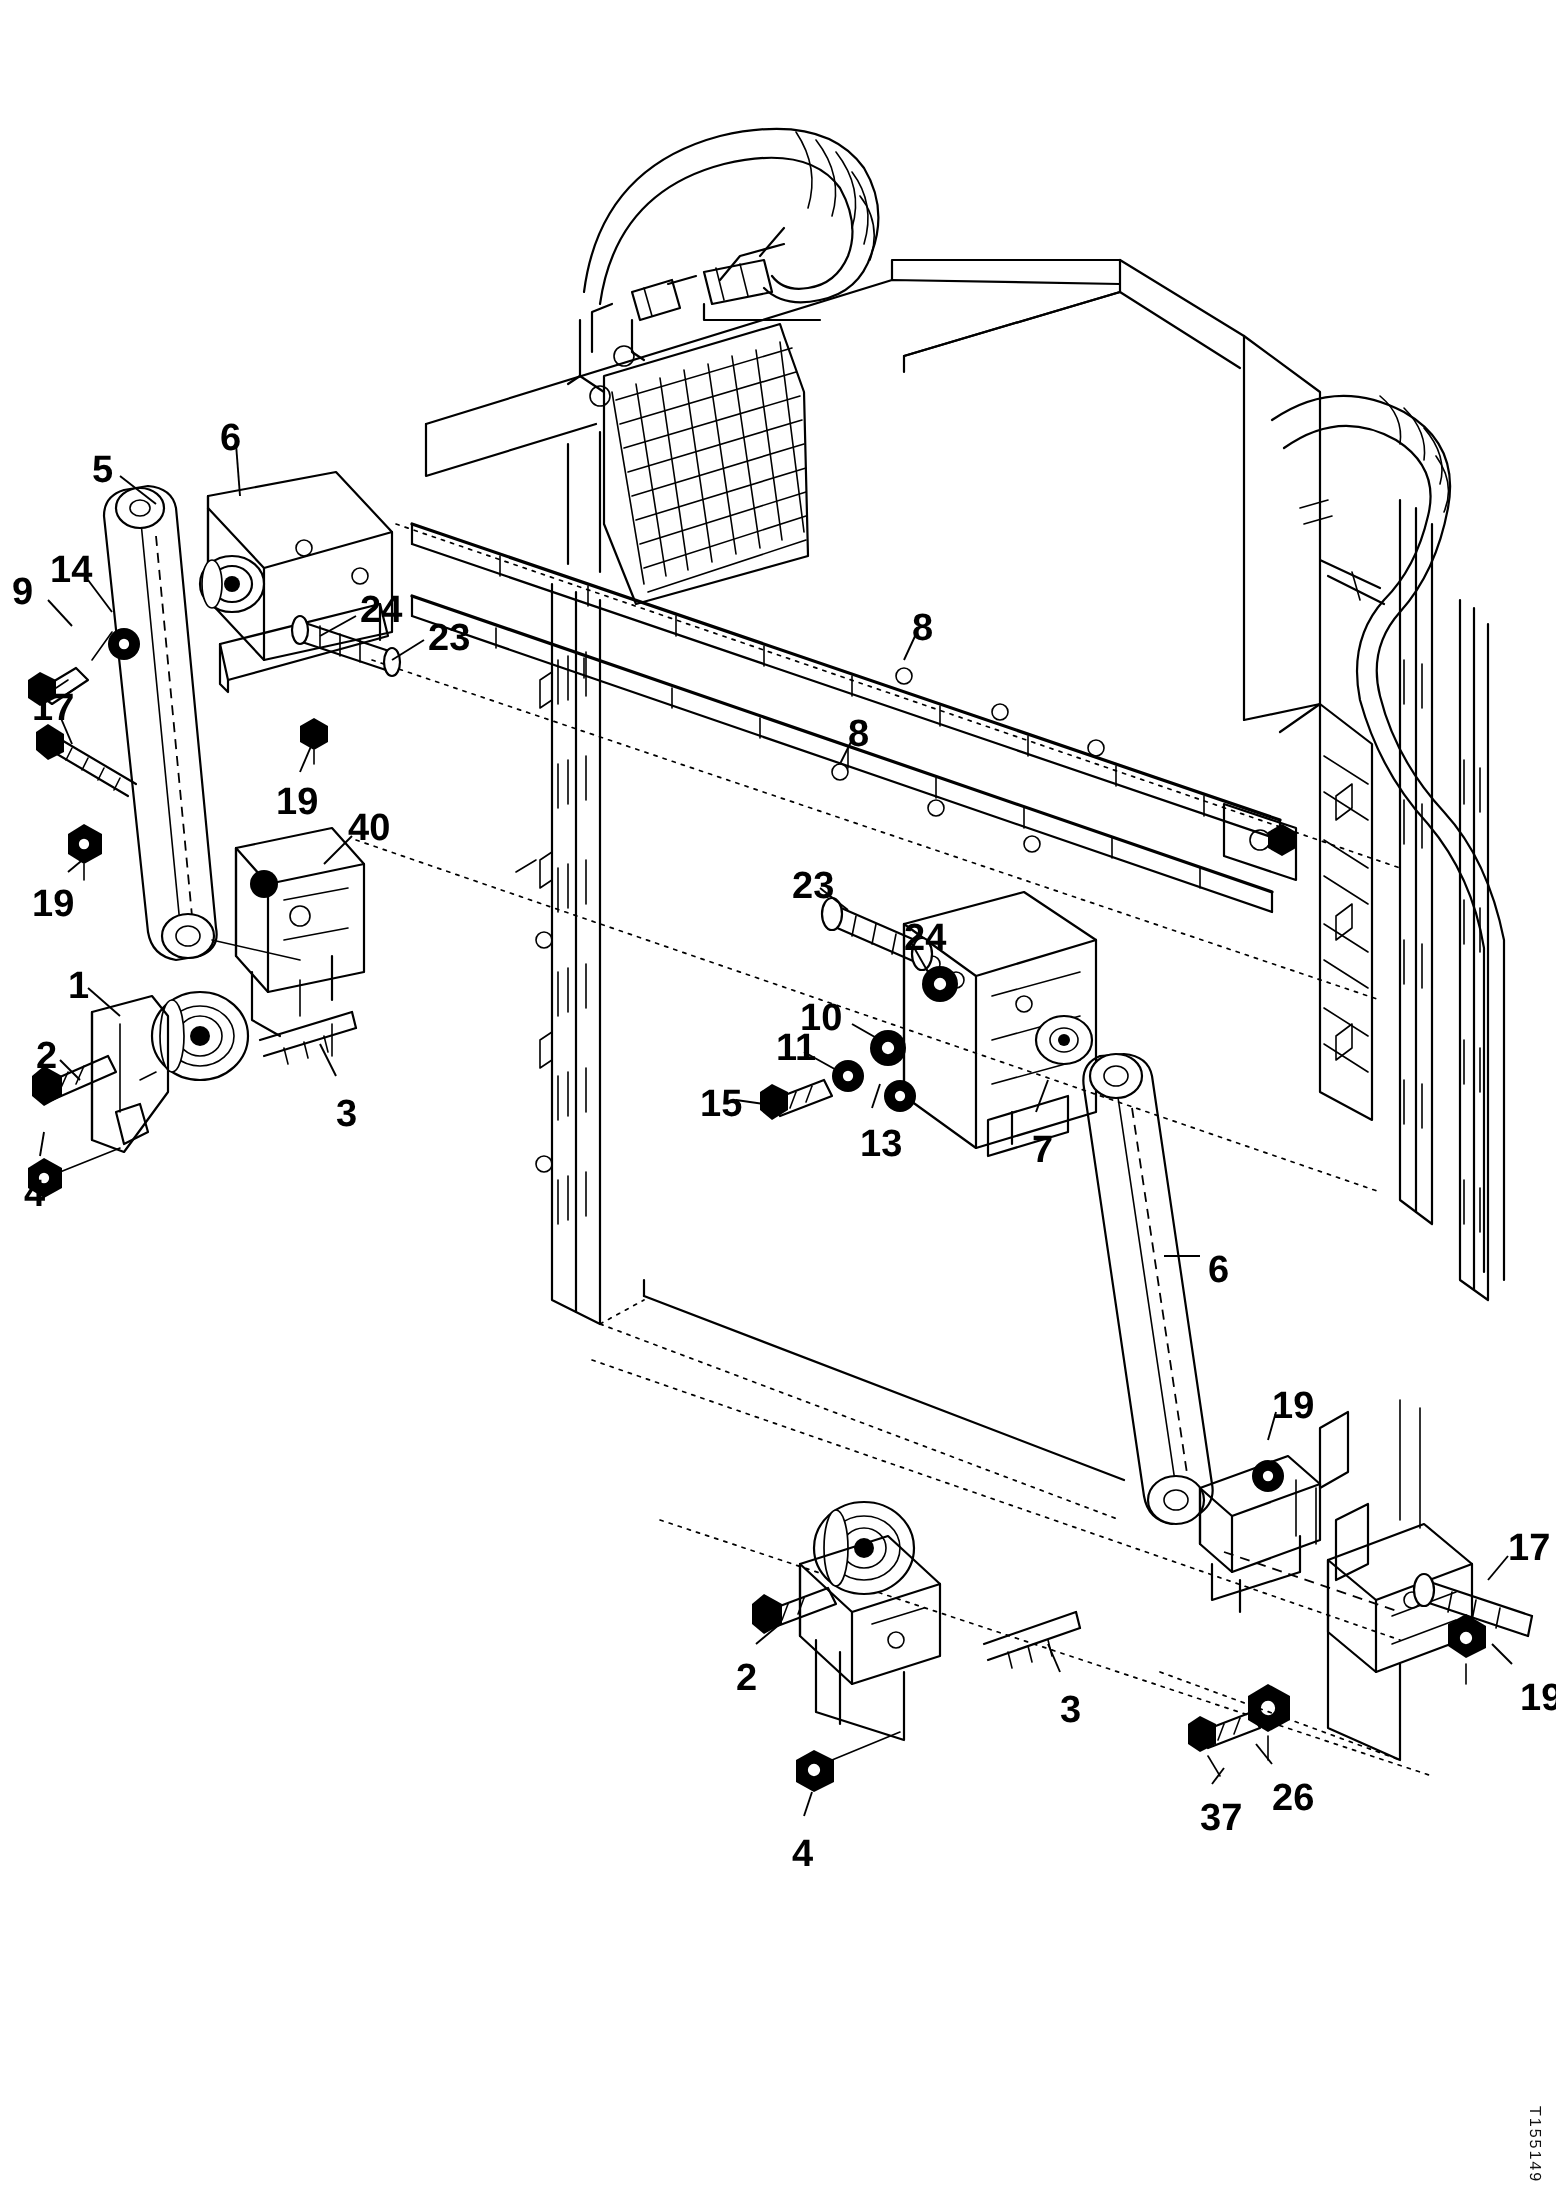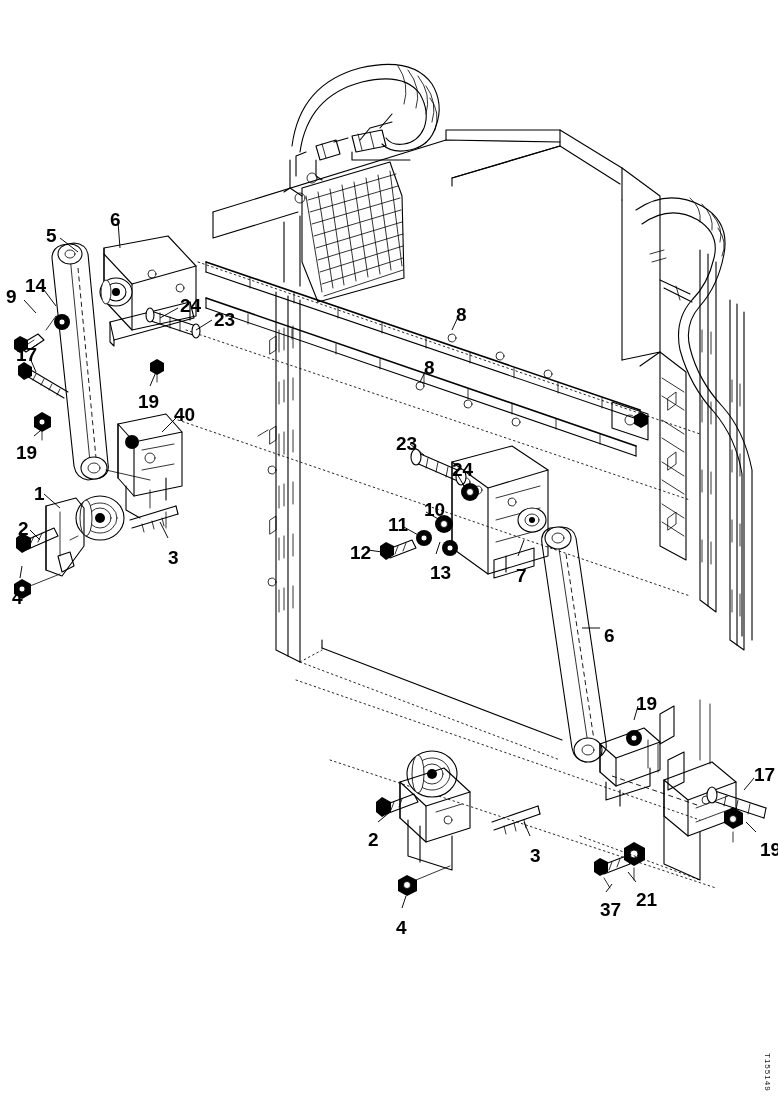--- a/index.html
+++ b/index.html
@@ -585,30 +585,30 @@
   <div class="callout" style="left:138px;top:392px">19</div>
   <div class="callout" style="left:174px;top:405px">40</div>
   <div class="callout" style="left:34px;top:484px">1</div>
   <div class="callout" style="left:18px;top:519px">2</div>
   <div class="callout" style="left:168px;top:548px">3</div>
   <div class="callout" style="left:12px;top:588px">4</div>
   <div class="callout" style="left:456px;top:305px">8</div>
   <div class="callout" style="left:424px;top:358px">8</div>
   <div class="callout" style="left:396px;top:434px">23</div>
   <div class="callout" style="left:452px;top:460px">24</div>
-  <div class="callout" style="left:424px;top:500px">10</div>
+  <div class="callout" style="left:400px;top:500px">10</div>
   <div class="callout" style="left:388px;top:515px">11</div>
-  <div class="callout" style="left:350px;top:543px">12</div>
+  <div class="callout" style="left:350px;top:543px">15</div>
   <div class="callout" style="left:430px;top:563px">13</div>
   <div class="callout" style="left:516px;top:566px">7</div>
   <div class="callout" style="left:604px;top:626px">6</div>
   <div class="callout" style="left:636px;top:694px">19</div>
   <div class="callout" style="left:754px;top:765px">17</div>
   <div class="callout" style="left:760px;top:840px">19</div>
   <div class="callout" style="left:368px;top:830px">2</div>
   <div class="callout" style="left:530px;top:846px">3</div>
   <div class="callout" style="left:396px;top:918px">4</div>
-  <div class="callout" style="left:636px;top:890px">21</div>
+  <div class="callout" style="left:636px;top:890px">26</div>
   <div class="callout" style="left:600px;top:900px">37</div>
 
   <div class="wm">T155149</div>
 
 </div>
 
 </body></html>

